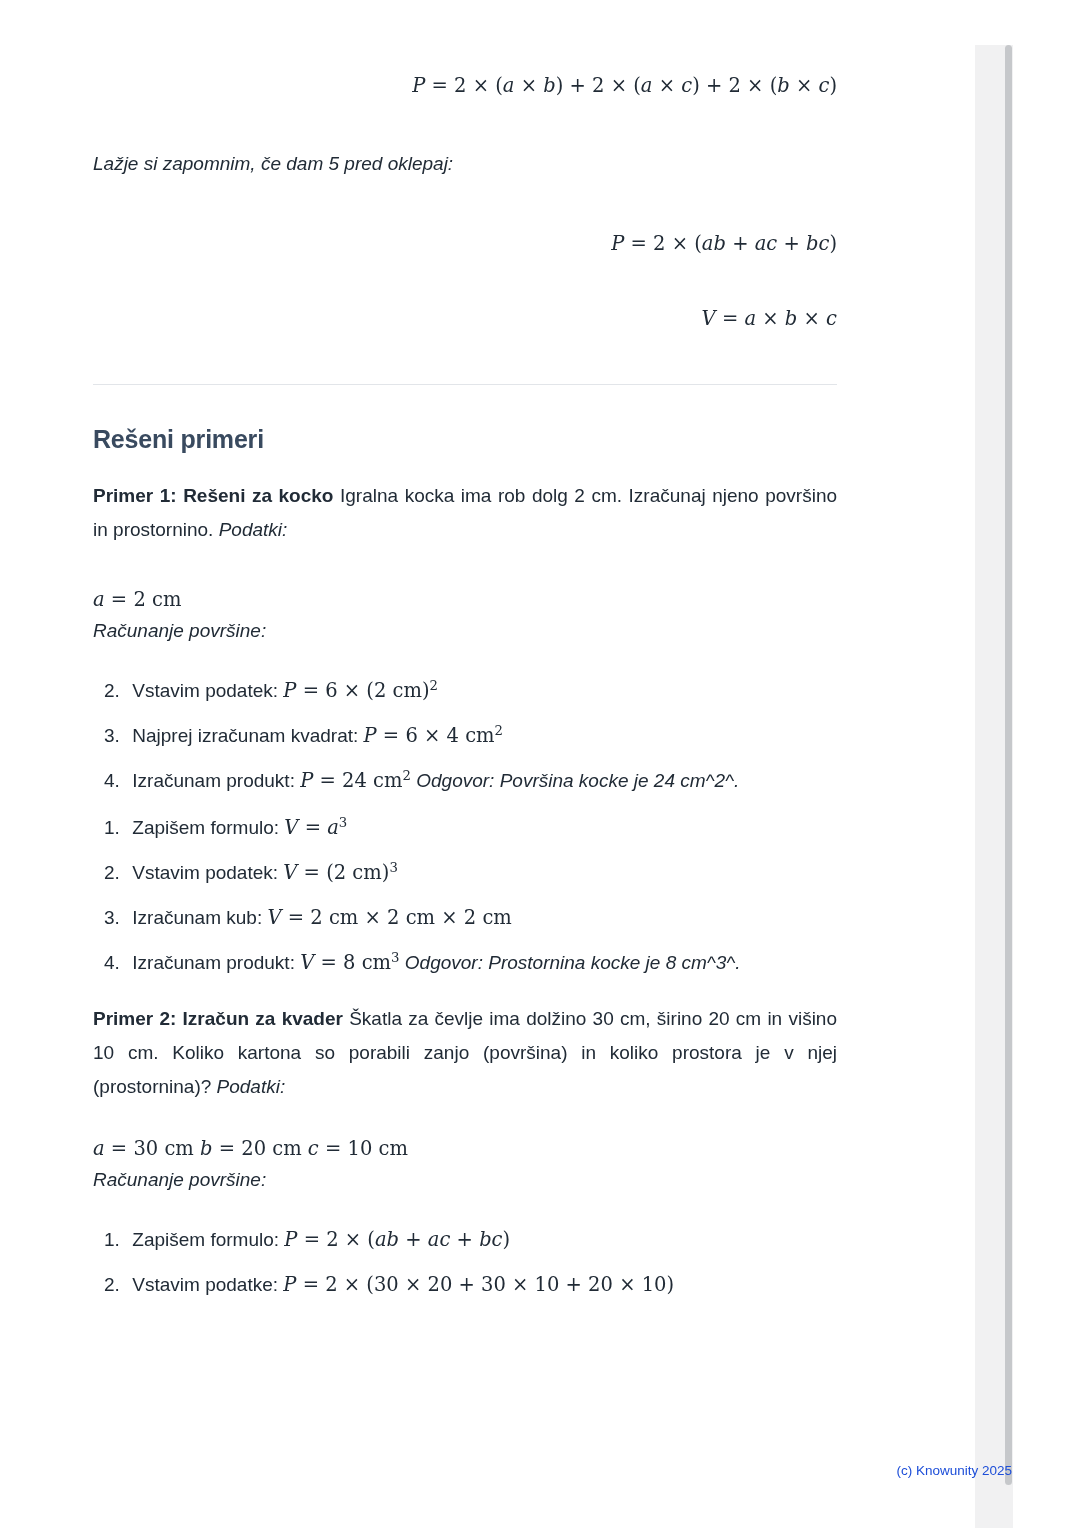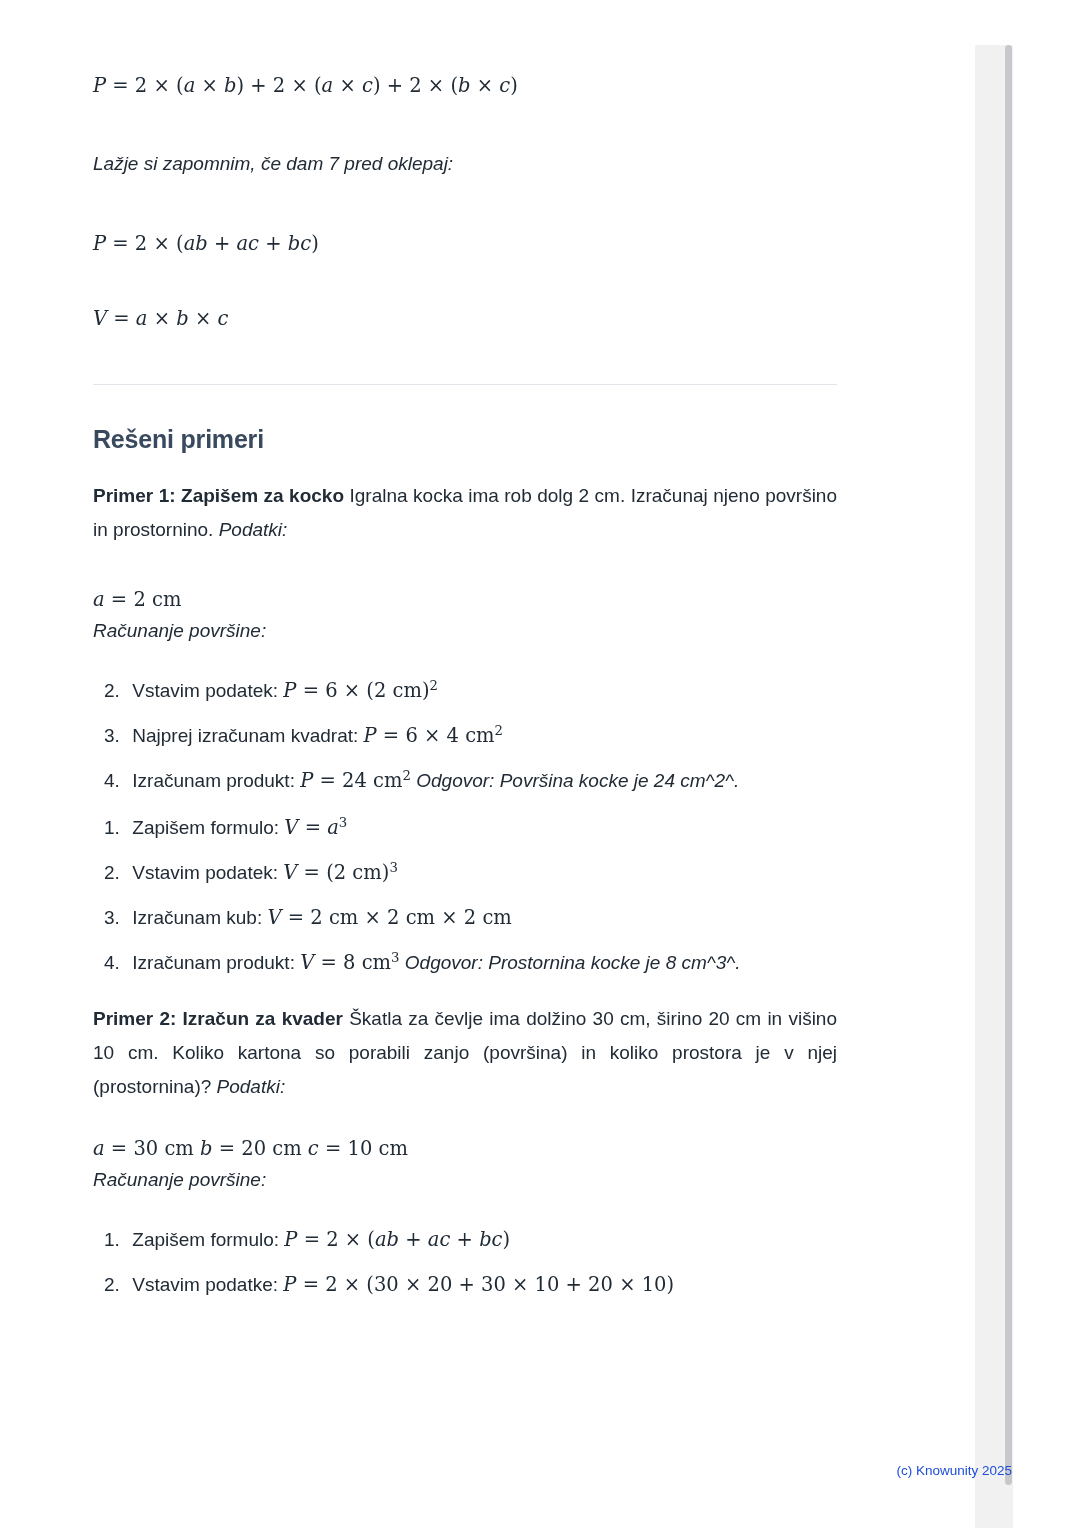--- a/index.html
+++ b/index.html
@@ -5,21 +5,21 @@
   * { margin:0; padding:0; box-sizing:border-box; }
   html,body { background:#ffffff; }
   body {
     width:1080px; height:1528px; position:relative; overflow:hidden;
     font-family:"Liberation Sans", sans-serif;
     color:#212b36; font-size:19px;
   }
   .content { position:absolute; left:93px; top:0; width:744px; }
 
   
-  .formula { text-align:left; }
+  .formula { text-align:right; }
   .math { font-family:"DejaVu Serif", serif; font-size:19.5px; }
   .math i { font-style:italic; }
   .math sup { font-size:0.68em; line-height:0; }
 
   .para { line-height:34px; text-align:justify; }
   .italic { font-style:italic; }
   b, .bold { font-weight:700; }
 
   .f1 { margin-top:74px; }
   .note { margin-top:51px; line-height:31px; }
@@ -68,37 +68,37 @@
 </style>
 </head>
 <body>
 
 <div class="content">
 
   <div class="formula f1">
     <span class="math"><i>P</i> = 2 × (<i>a</i> × <i>b</i>) + 2 × (<i>a</i> × <i>c</i>) + 2 × (<i>b</i> × <i>c</i>)</span>
   </div>
 
-  <p class="para italic note">Lažje si zapomnim, če dam 7 pred oklepaj:</p>
+  <p class="para italic note">Lažje si zapomnim, če dam 5 pred oklepaj:</p>
 
   <div class="formula f2">
     <span class="math"><i>P</i> = 2 × (<i>ab</i> + <i>ac</i> + <i>bc</i>)</span>
   </div>
 
 
   <div class="formula f3">
     <span class="math"><i>V</i> = <i>a</i> × <i>b</i> × <i>c</i></span>
   </div>
 
   <hr class="divider">
 
   <h1 class="section-title">Rešeni primeri</h1>
 
   <p class="para p1intro">
-    <b>Primer 1: Zapišem za kocko</b>
+    <b>Primer 1: Rešeni za kocko</b>
     <span>Igralna kocka ima rob dolg 2 cm. Izračunaj njeno površino in prostornino.</span>
     <span class="italic">Podatki:</span>
   </p>
 
   <div class="datablock db1">
     <div class="math mathline"><i>a</i> = 2 cm</div>
     <div class="sublabel">Računanje površine:</div>
   </div>
 
   <div class="steps">

